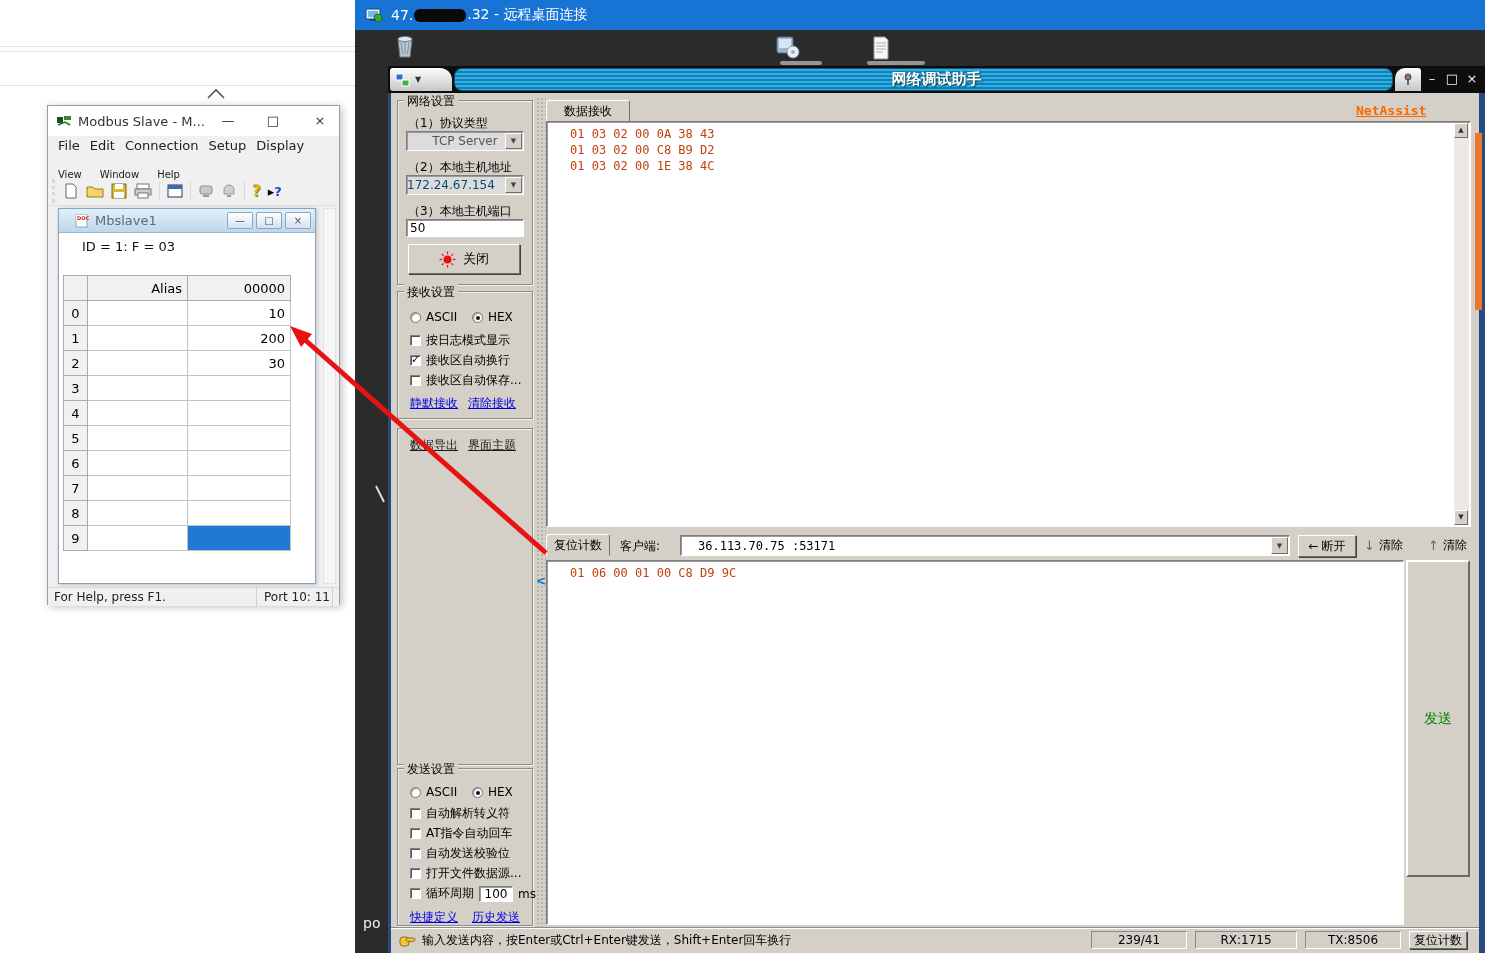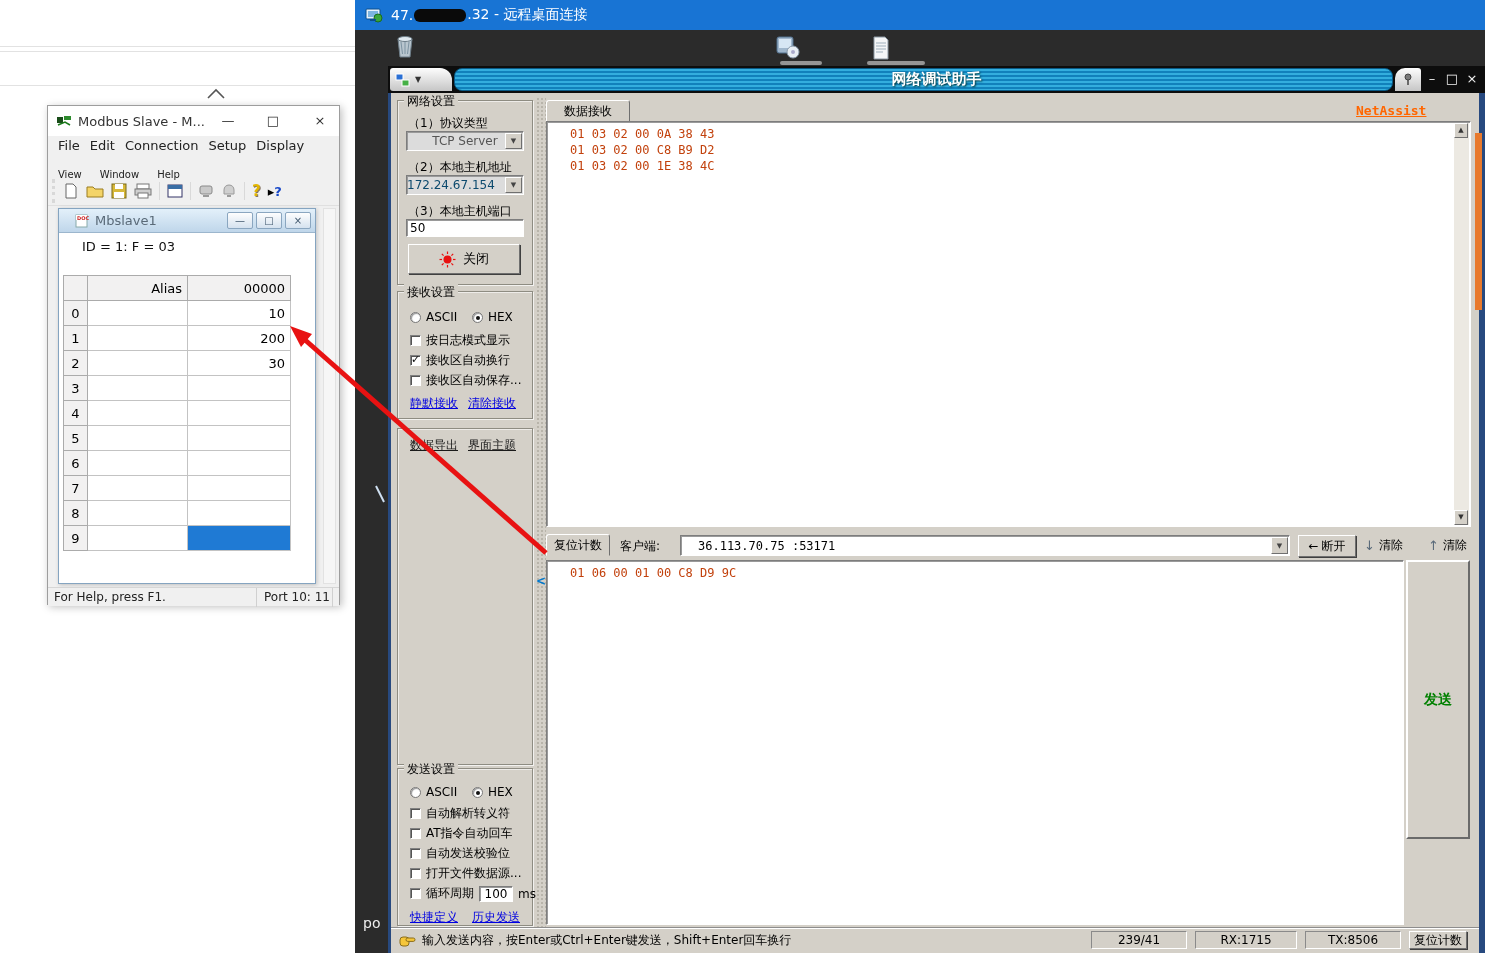--- a/index.html
+++ b/index.html
@@ -75,22 +75,22 @@
 .tab{position:absolute;height:22px;background:#d4d0c8;border:1px solid;border-color:#fff #6f6f6f transparent #fff;
   border-radius:3px 3px 0 0;font-size:12px;text-align:center;line-height:20px}
 #verlink{position:absolute;left:968px;top:37px;color:#ff6600;font-weight:bold;font-size:13px;text-decoration:underline;font-family:"DejaVu Sans Mono",monospace}
 .hexarea{font-family:"DejaVu Sans Mono","Liberation Mono",monospace;font-size:12px;line-height:16px;color:#c2410c;padding:4px 23px;white-space:pre}
 .sbar{position:absolute;right:1px;top:1px;bottom:1px;width:15px;background:#ece9e2}
 .sbtn{position:absolute;left:0;width:14px;height:15px;background:#d4d0c8;border:1px solid;border-color:#fff #6f6f6f #6f6f6f #fff;
   font-size:7px;text-align:center;line-height:13px;color:#333}
 #nastatus{position:absolute;left:3px;top:863px;width:1088px;height:22px;background:#d4d0c8;box-shadow:0 -1px 0 #fff,0 -2px 0 #8d8d8d;
   display:flex;align-items:center;font-size:12px}
 .scell{position:absolute;top:2px;height:18px;border:1px solid;border-color:#8a8a8a #fff #fff #8a8a8a;text-align:center;line-height:16px;font-size:12px}
-#sendbtn{position:absolute;left:1018px;top:494px;width:64px;height:279px;background:#d4d0c8;
-  border:2px solid;border-color:#fff #6a6a6a #6a6a6a #fff;color:#008000;font-weight:bold;font-size:14px;
+#sendbtn{position:absolute;left:1018px;top:494px;width:64px;height:317px;background:#d4d0c8;
+  border:2px solid;border-color:#fff #6a6a6a #6a6a6a #fff;color:#008000;font-weight:normal;font-size:14px;
   display:flex;align-items:center;justify-content:center}
 #arrowsvg{position:absolute;left:0;top:0;width:1485px;height:953px;pointer-events:none;z-index:40}
 .icn{display:inline-block;vertical-align:middle}
 </style>
 </head>
 <body>
 
 <div id="page">
 
   <div class="hline" style="top:46px;width:357px"></div>

